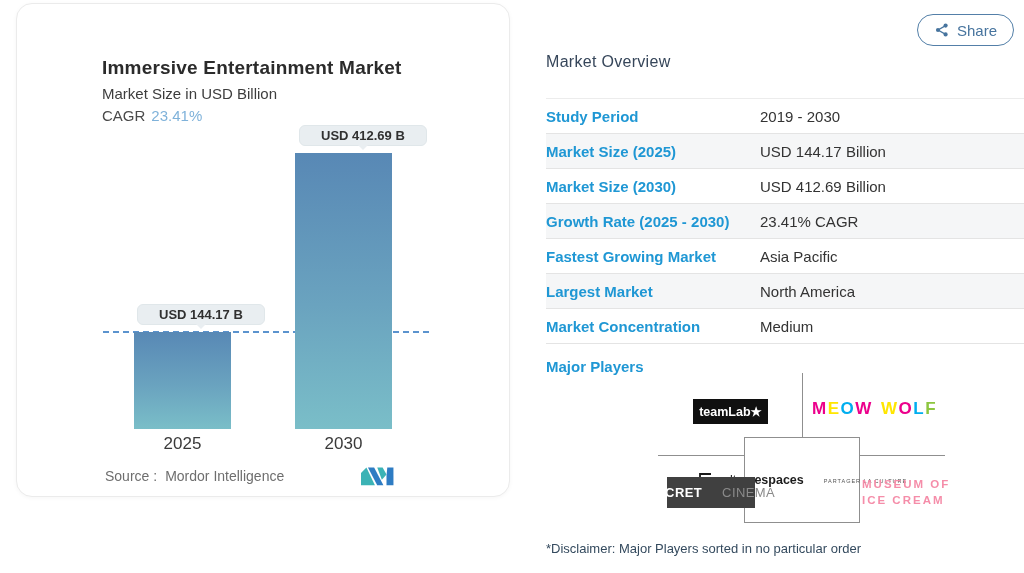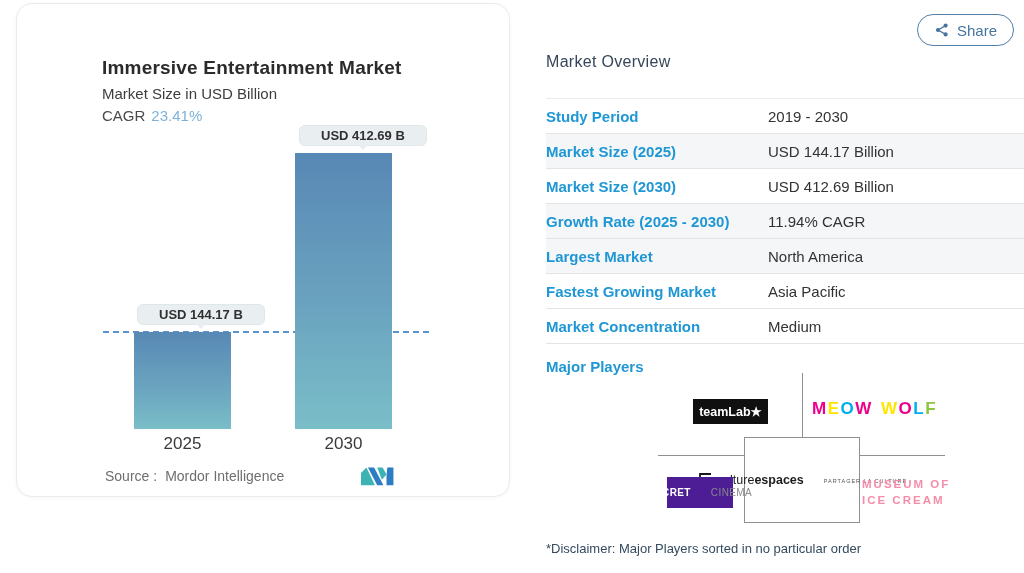--- a/index.html
+++ b/index.html
@@ -42,34 +42,34 @@
   .share-btn { position:absolute; left:917px; top:14px; width:97px; height:32px;
     border:1.5px solid #537fa8; border-radius:17px; background:#fff; cursor:pointer;
     display:flex; align-items:center; justify-content:center; gap:7px;
     color:#47749e; font-size:15px; font-family:"Liberation Sans", sans-serif; }
   .overview-heading { position:absolute; left:546px; top:53px; font-size:16px; color:#36465a; letter-spacing:0.3px; }
 
   .ov-table { position:absolute; left:546px; top:98px; width:478px; border-top:1px solid #ececec; }
   .ov-row { position:relative; height:35px; border-bottom:1px solid #e4e4e4; display:flex; align-items:center; }
   .ov-row.alt { background:#f5f6f7; }
   .ov-label { font-size:15px; font-weight:bold; color:#1f97d4; }
-  .ov-value { position:absolute; left:222px; font-size:15px; color:#333; }
+  .ov-value { position:absolute; left:214px; font-size:15px; color:#333; }
 
   .mp-label { position:absolute; left:546px; top:358px; font-size:15px; font-weight:bold; color:#1f97d4; }
 
   .tree-vline { position:absolute; left:802px; top:373px; width:1px; height:64px; background:#8f8f8f; z-index:1; }
   .tree-hline { position:absolute; left:658px; top:455px; width:287px; height:1px; background:#8f8f8f; z-index:1; }
 
   .logo-teamlab { position:absolute; left:693px; top:399px; width:75px; height:25px; background:#101010;
     color:#fff; font-size:12.5px; font-weight:bold; display:flex; align-items:center; justify-content:center; z-index:2; }
   .logo-meow { position:absolute; left:812px; top:399px; width:124px; height:22px; z-index:2;
     font-size:17px; font-weight:bold; letter-spacing:1.5px; white-space:nowrap; }
-  .logo-secret { position:absolute; left:667px; top:477px; width:66px; height:31px; background:#4c1d95;
+  .logo-secret { position:absolute; left:667px; top:477px; width:88px; height:31px; background:#404040;
     display:flex; align-items:center; justify-content:center; z-index:2;
-    font-size:10px; letter-spacing:0.4px; white-space:nowrap; }
+    font-size:13px; letter-spacing:0.4px; white-space:nowrap; }
   .logo-secret .sc1 { color:#fff; font-weight:bold; }
   .logo-secret .sc2 { color:#8a8a8a;margin-left:20px; }
   .logo-moic { position:absolute; left:862px; top:476px; width:90px; z-index:2;
     color:#f58da9; font-size:11.5px; font-weight:bold; letter-spacing:2px; line-height:1.4; white-space:nowrap; }
 
   .center-box { position:absolute; left:744px; top:437px; width:116px; height:86px;
     background:#fff; border:1px solid #8f8f8f; z-index:2;
     display:flex; flex-direction:row; align-items:center; justify-content:center; }
   .cs-row { display:flex; align-items:center; gap:4px; }
   .cs-brand { font-size:12.5px; color:#1c1c1c; white-space:nowrap; }
@@ -134,29 +134,29 @@
     <div class="ov-row alt">
       <span class="ov-label">Market Size (2025)</span>
       <span class="ov-value">USD 144.17 Billion</span>
     </div>
     <div class="ov-row">
       <span class="ov-label">Market Size (2030)</span>
       <span class="ov-value">USD 412.69 Billion</span>
     </div>
     <div class="ov-row alt">
       <span class="ov-label">Growth Rate (2025 - 2030)</span>
-      <span class="ov-value">11.94% CAGR</span>
+      <span class="ov-value">23.41% CAGR</span>
+    </div>
+    <div class="ov-row">
+      <span class="ov-label">Fastest Growing Market</span>
+      <span class="ov-value">Asia Pacific</span>
     </div>
     <div class="ov-row alt">
       <span class="ov-label">Largest Market</span>
       <span class="ov-value">North America</span>
-    </div>
-    <div class="ov-row">
-      <span class="ov-label">Fastest Growing Market</span>
-      <span class="ov-value">Asia Pacific</span>
     </div>
     <div class="ov-row">
       <span class="ov-label">Market Concentration</span>
       <span class="ov-value">Medium</span>
     </div>
   </div>
 
   <div class="mp-label">Major Players</div>
 
   <div class="tree-vline"></div>

